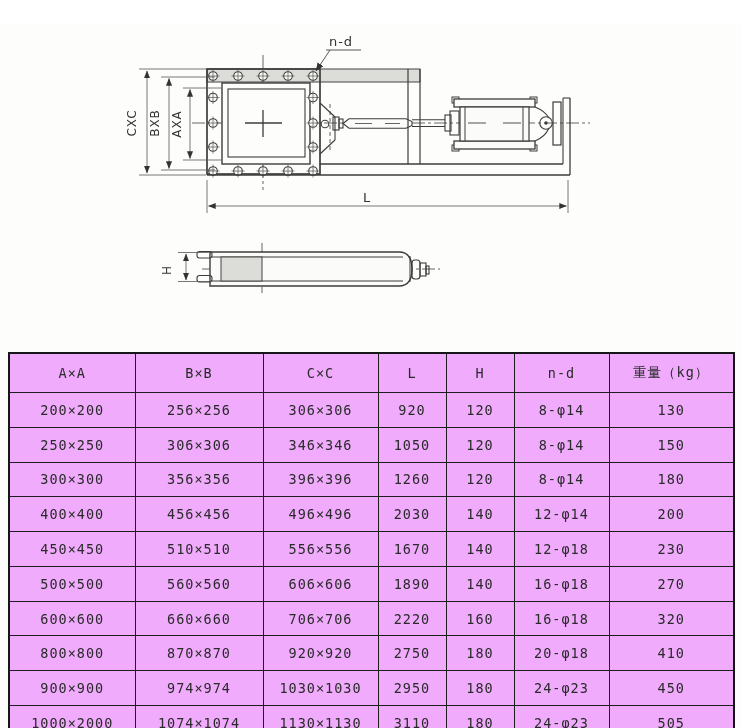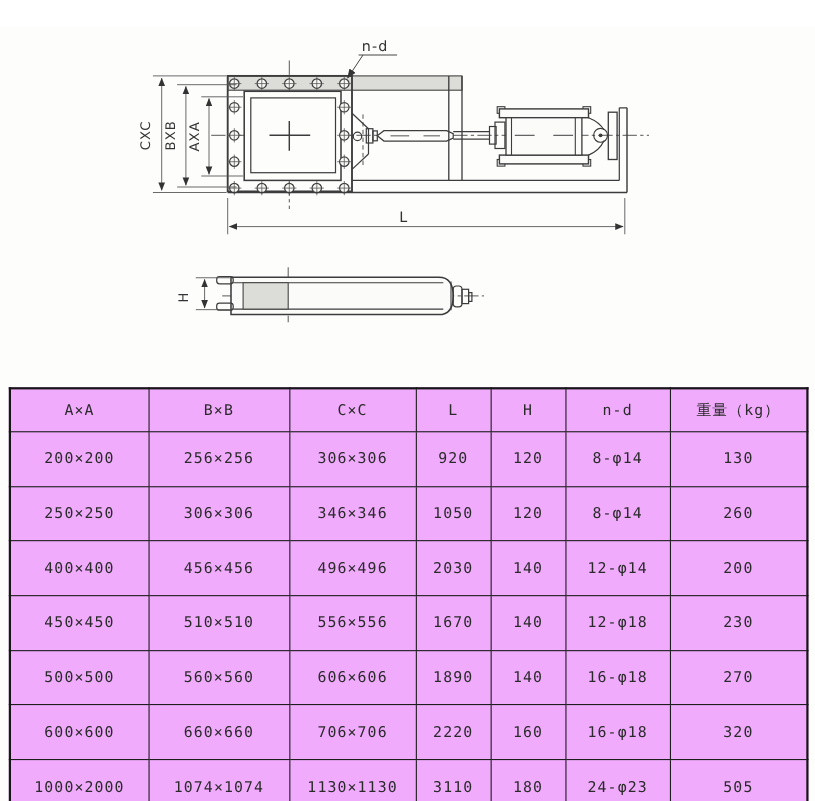--- a/index.html
+++ b/index.html
@@ -226,21 +226,30 @@
           <td>8-φ14</td>
           <td>130</td>
         </tr>
         <tr>
           <td>250×250</td>
           <td>306×306</td>
           <td>346×346</td>
           <td>1050</td>
           <td>120</td>
           <td>8-φ14</td>
-          <td>260</td>
+          <td>150</td>
+        </tr>
+        <tr>
+          <td>300×300</td>
+          <td>356×356</td>
+          <td>396×396</td>
+          <td>1260</td>
+          <td>120</td>
+          <td>8-φ14</td>
+          <td>180</td>
         </tr>
         <tr>
           <td>400×400</td>
           <td>456×456</td>
           <td>496×496</td>
           <td>2030</td>
           <td>140</td>
           <td>12-φ14</td>
           <td>200</td>
         </tr>
@@ -265,20 +274,38 @@
         <tr>
           <td>600×600</td>
           <td>660×660</td>
           <td>706×706</td>
           <td>2220</td>
           <td>160</td>
           <td>16-φ18</td>
           <td>320</td>
         </tr>
         <tr>
+          <td>800×800</td>
+          <td>870×870</td>
+          <td>920×920</td>
+          <td>2750</td>
+          <td>180</td>
+          <td>20-φ18</td>
+          <td>410</td>
+        </tr>
+        <tr>
+          <td>900×900</td>
+          <td>974×974</td>
+          <td>1030×1030</td>
+          <td>2950</td>
+          <td>180</td>
+          <td>24-φ23</td>
+          <td>450</td>
+        </tr>
+        <tr>
           <td>1000×2000</td>
           <td>1074×1074</td>
           <td>1130×1130</td>
           <td>3110</td>
           <td>180</td>
           <td>24-φ23</td>
           <td>505</td>
         </tr>
       </tbody>
   </table>

